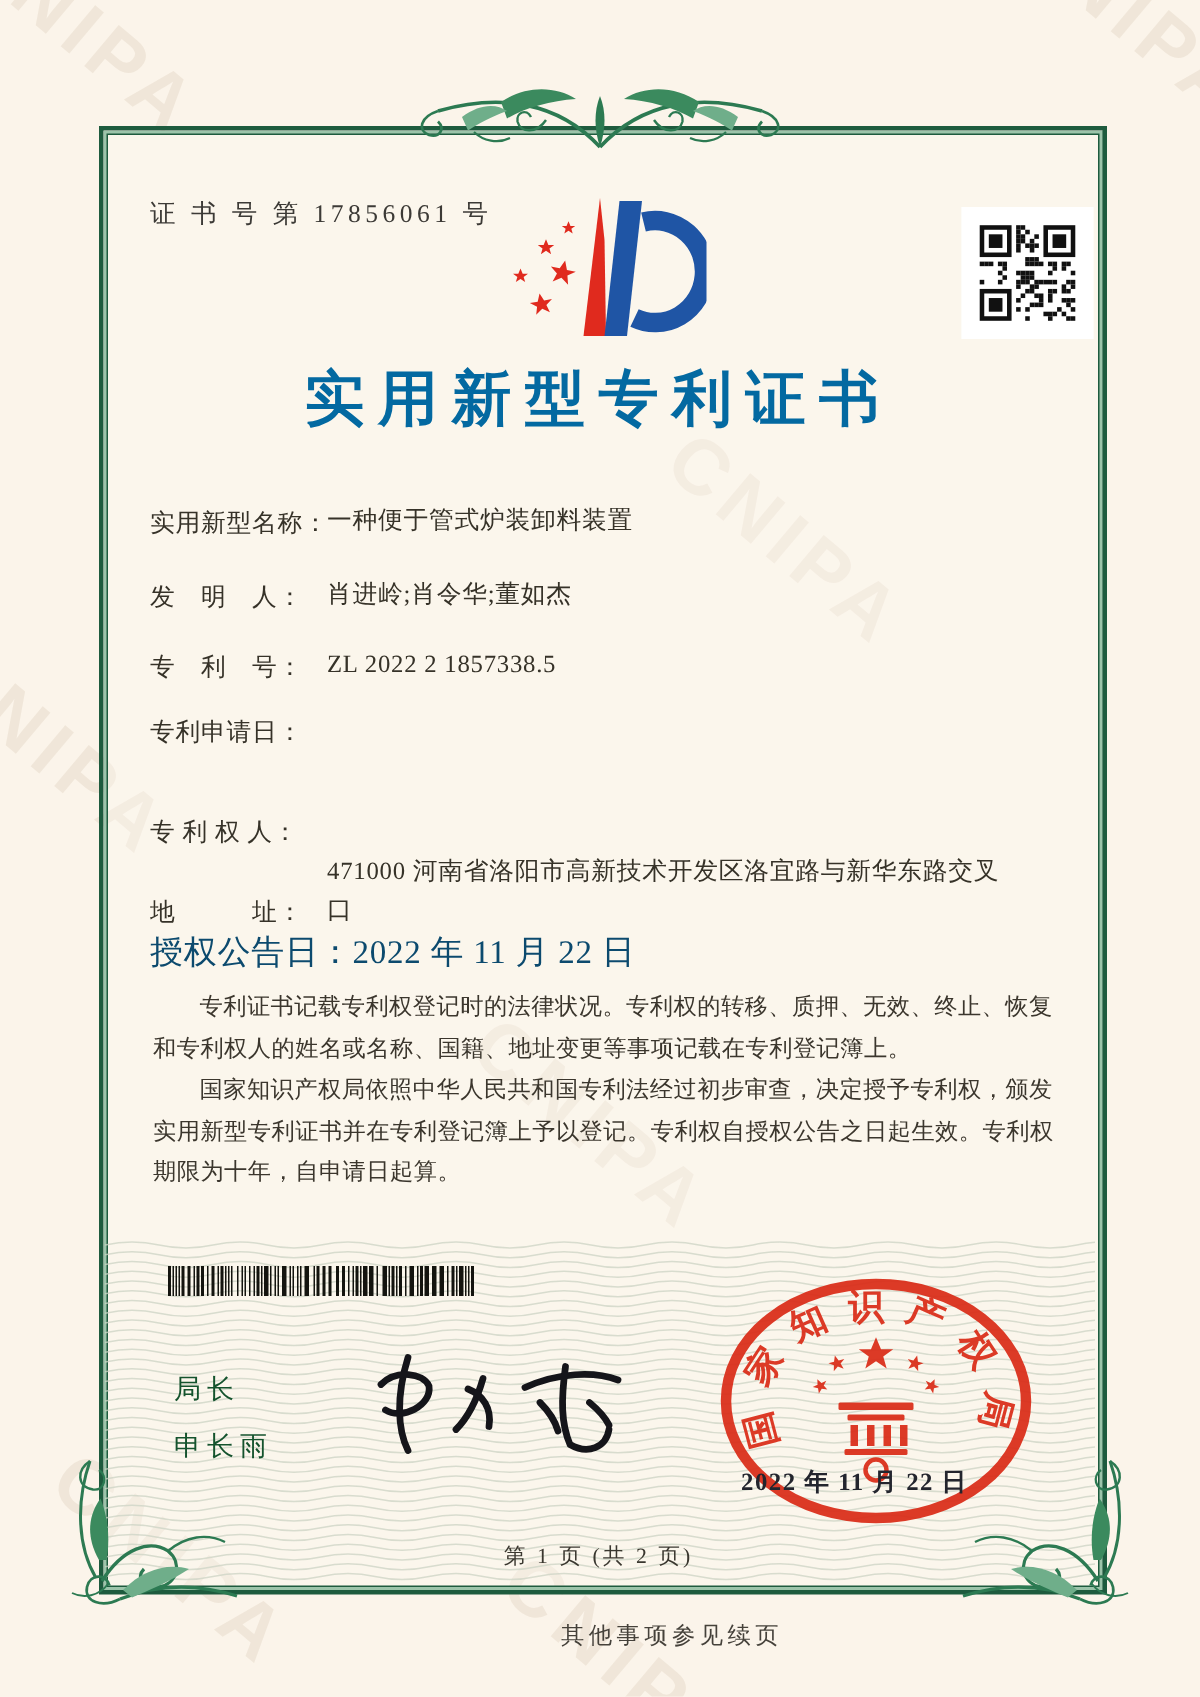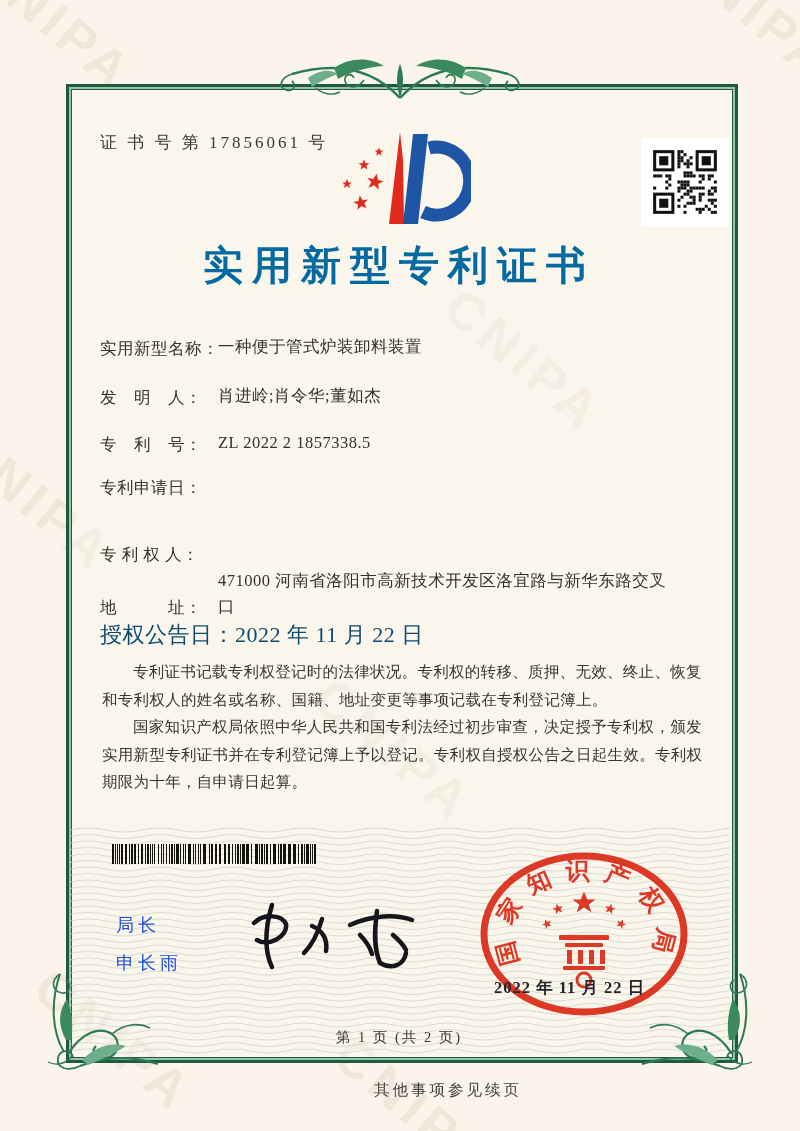--- a/index.html
+++ b/index.html
@@ -40,22 +40,22 @@
   .flabel{display:inline-block;width:118px;flex:0 0 118px;white-space:pre;}
   .fvalue{display:inline-block;max-width:480px;line-height:1.55;}
   .grant{position:absolute;left:100px;top:620px;width:620px;font-size:22px;
          color:#0c4a6e;z-index:3;letter-spacing:0.5px;}
   .grant .g2{position:absolute;left:355px;top:0;}
   .paras{position:absolute;left:102px;top:658px;width:614px;z-index:3;
          font-size:15.5px;line-height:1.78;color:#3b362d;letter-spacing:0.3px;}
   .paras p{margin:0;text-indent:2em;}
   .barcode{position:absolute;left:112px;top:844px;width:208px;height:20px;z-index:2;}
   .director{position:absolute;left:116px;top:908px;z-index:3;
-            font-family:Liberation Mono, monospace;
-            font-size:18px;color:#1d4ed8;letter-spacing:4px;line-height:2.1;}
+            font-family:Liberation Serif, serif;
+            font-size:18px;color:#14532d;letter-spacing:4px;line-height:2.1;}
   .signature{position:absolute;left:238px;top:893px;width:205px;height:86px;z-index:3;}
   .seal{position:absolute;left:479px;top:851px;width:210px;height:166px;z-index:4;opacity:0.93;}
   .seal-date{position:absolute;left:494px;top:977px;width:180px;z-index:5;
              font-size:16.5px;font-weight:600;color:#23252e;letter-spacing:1px;}
   .page-info{position:absolute;left:66px;top:1028px;width:666px;text-align:center;
              font-size:14.5px;letter-spacing:2px;color:#3a372f;z-index:3;}
   .cont-note{position:absolute;left:0;top:1080px;width:800px;text-align:center;
              font-size:15.5px;letter-spacing:3px;color:#45413a;z-index:3;margin-left:48px;}
   .flourish{position:absolute;z-index:2;}
   .green-ink{stroke:#2c7a52;fill:none;}

